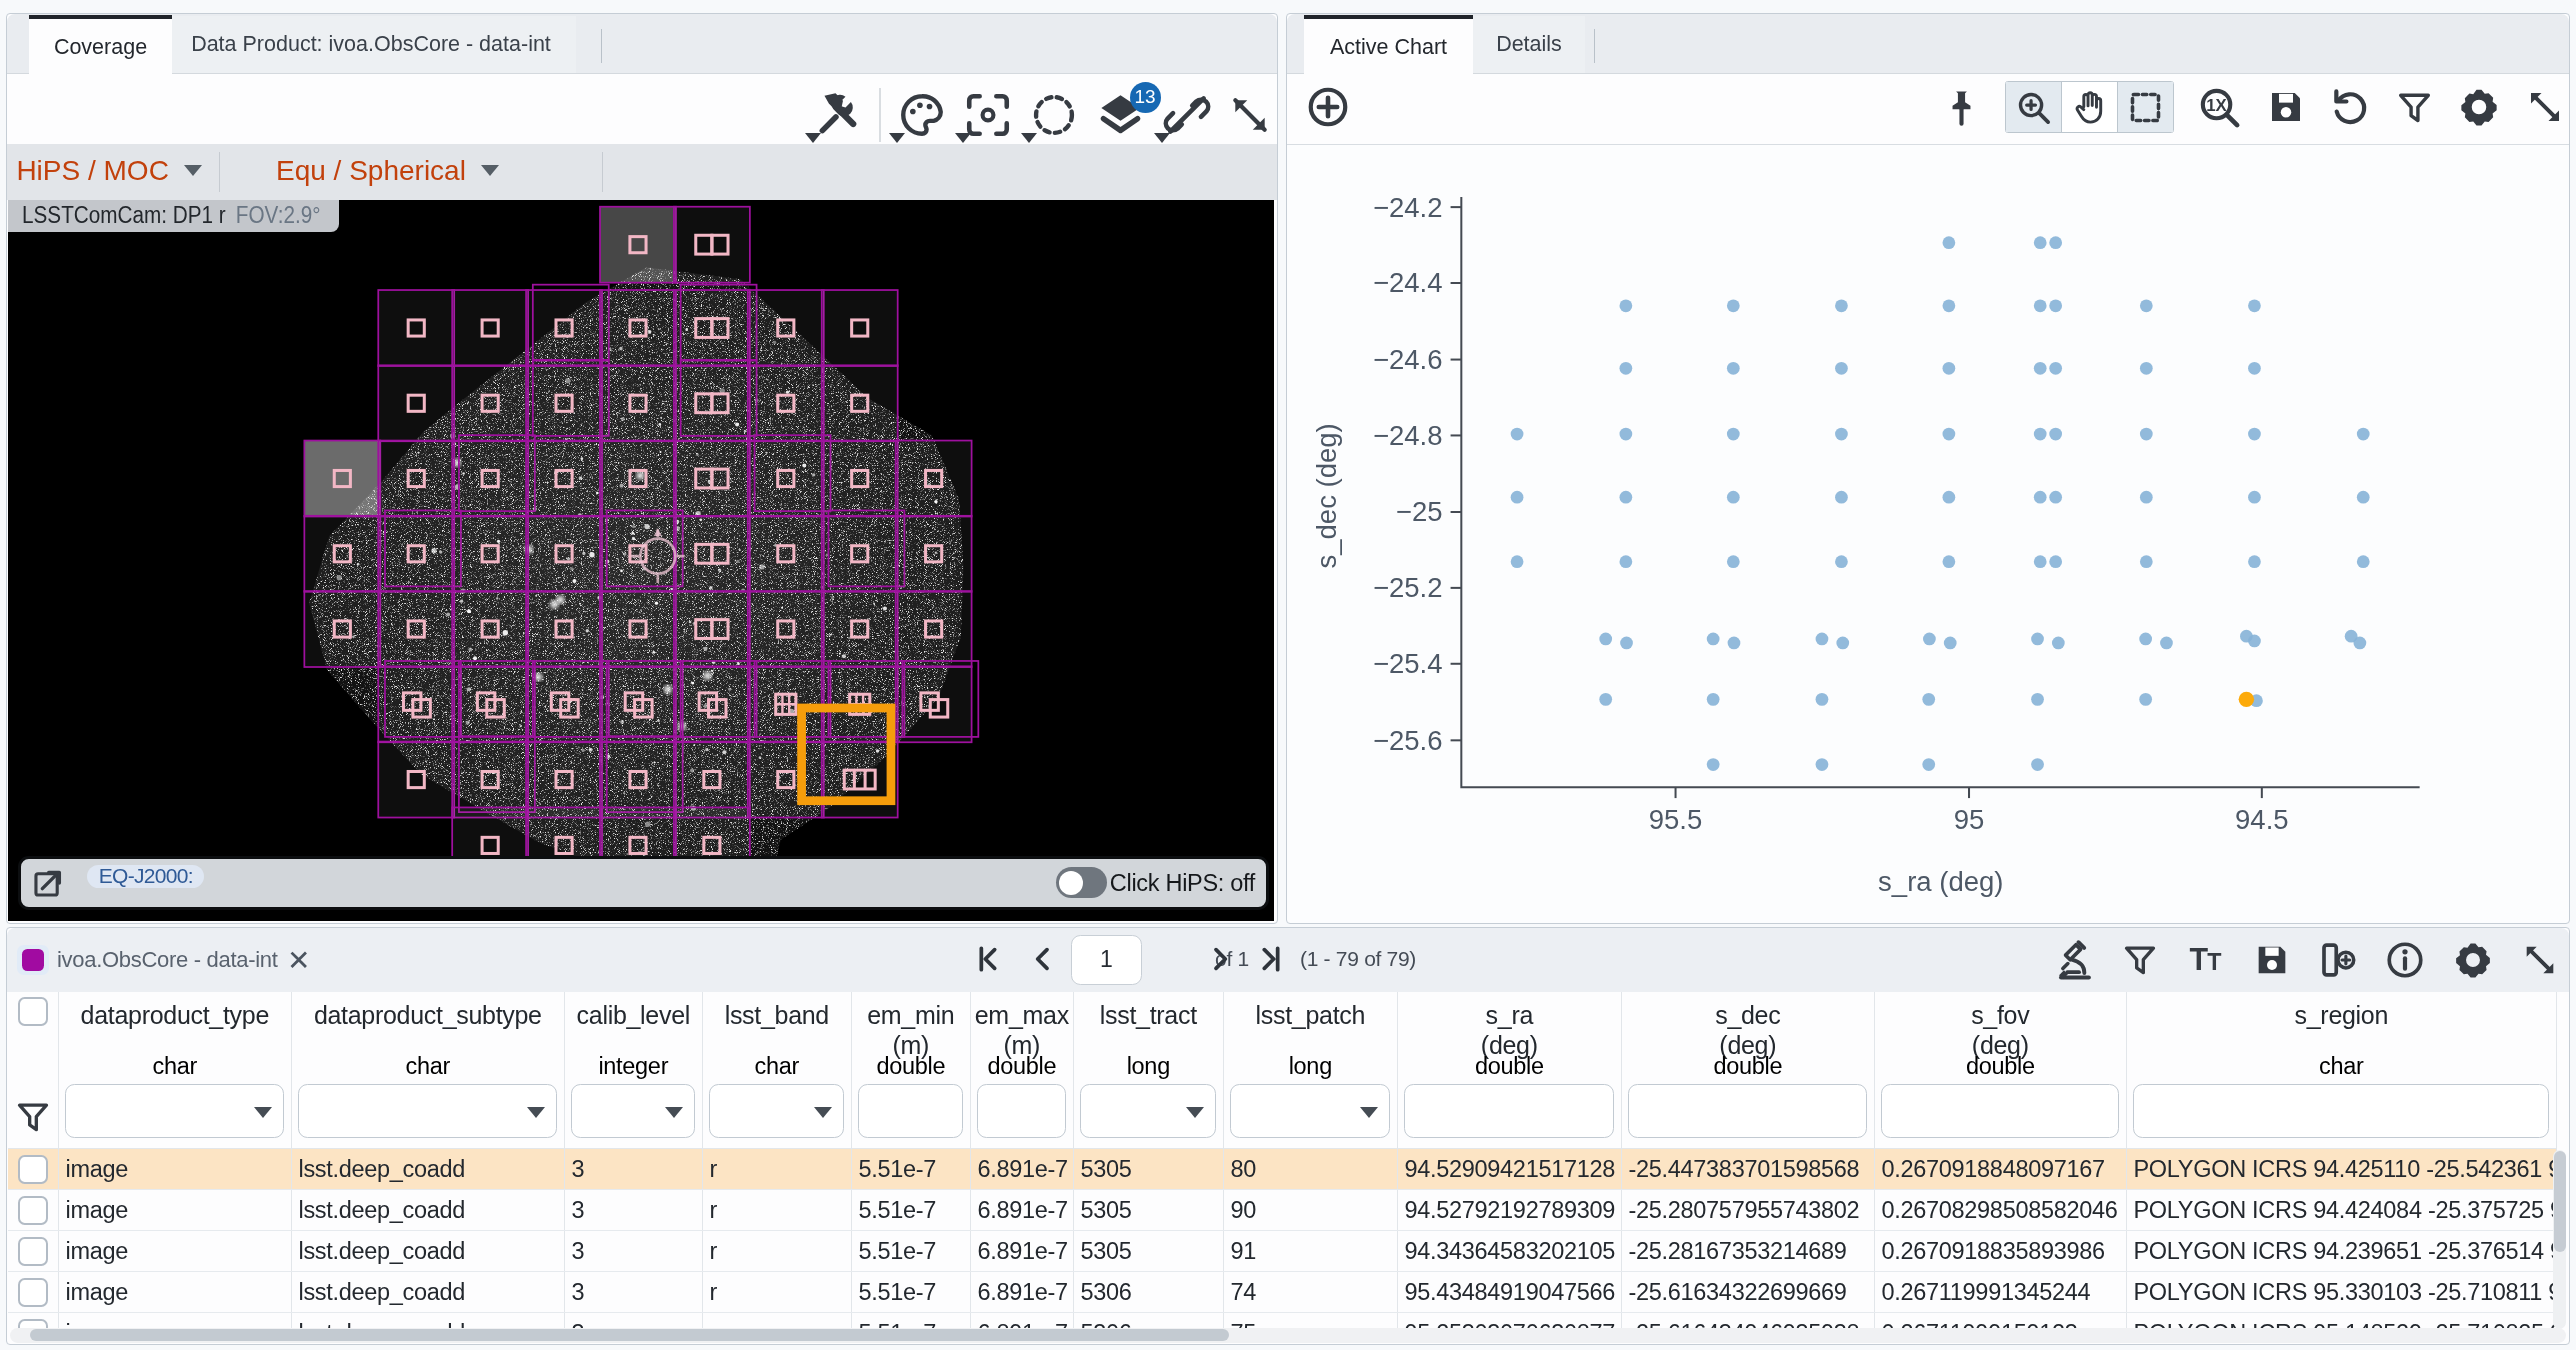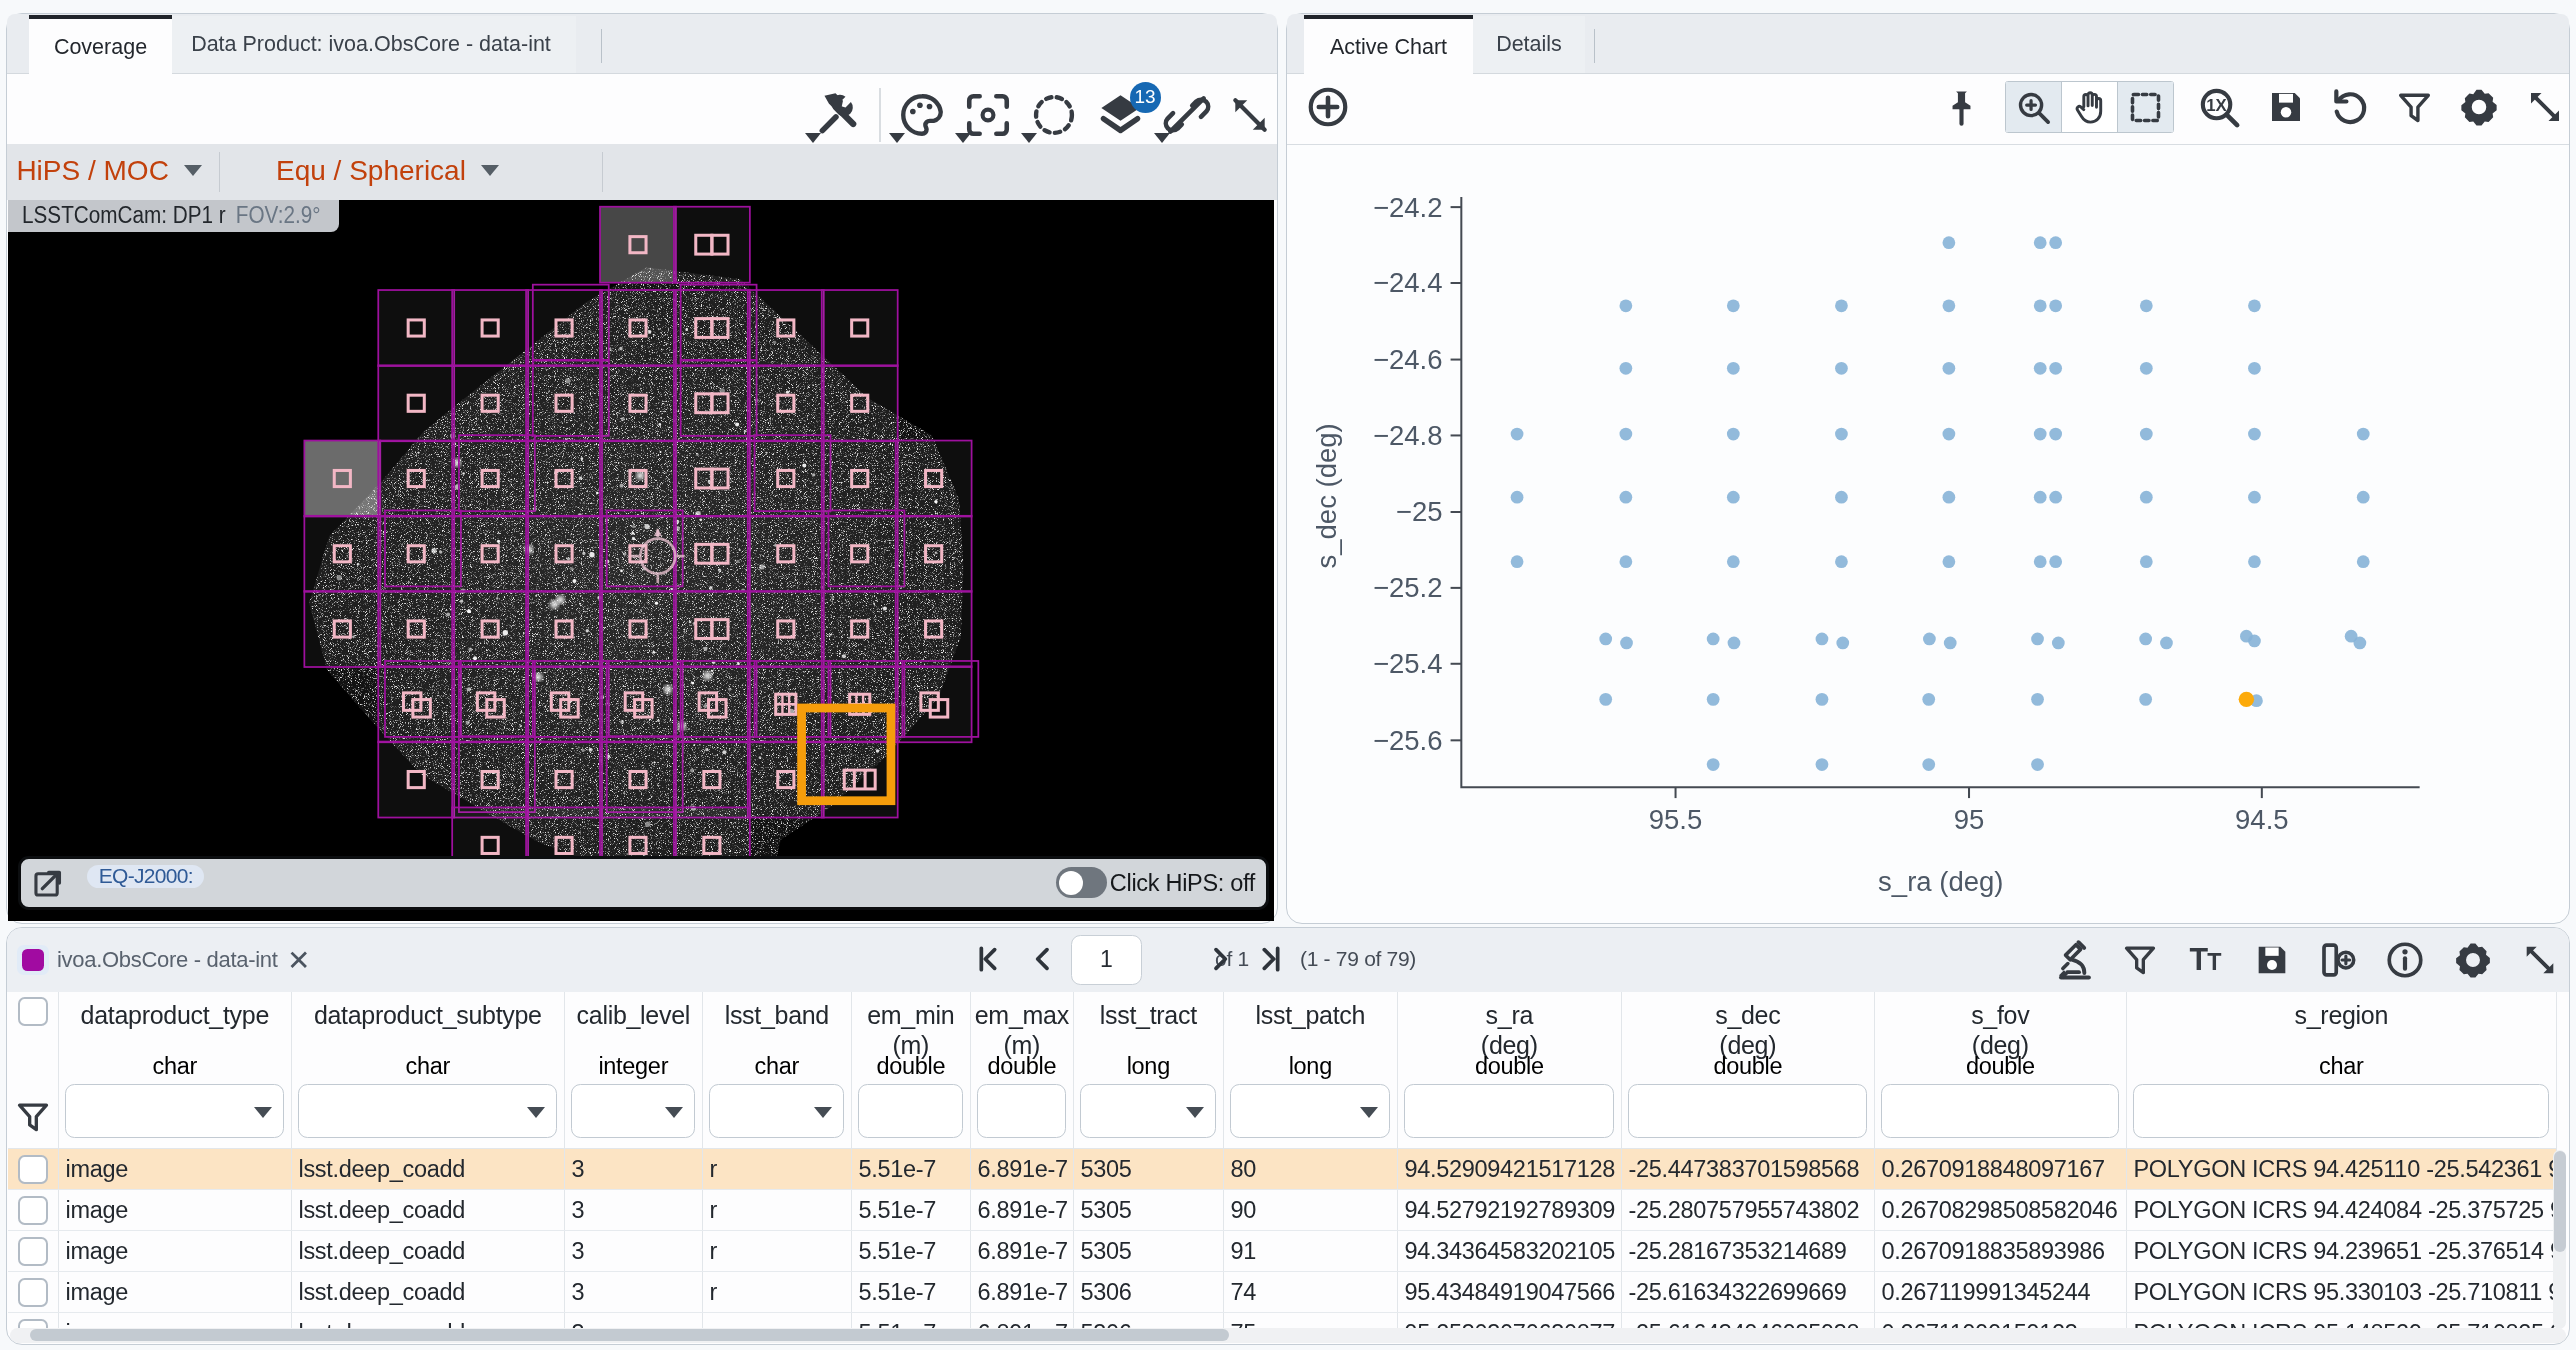--- a/index.html
+++ b/index.html
@@ -1,16 +1,16 @@
 <!DOCTYPE html>
 <html style="font-size:10.8px"><head><meta charset="utf-8"><style>
 *{margin:0;padding:0;box-sizing:border-box}
 html,body{width:2576px;height:1350px;background:#f7f9fb;font-family:"Liberation Sans",sans-serif;overflow:hidden}
 .abs{position:absolute}
-.panel{position:absolute;background:#fdfdfe;border:1.3px solid #c5cdd5;border-radius:16px}
+.panel{position:absolute;background:#fdfdfe;border:1.3px solid #c5cdd5;border-radius:4px}
 .tabbar{position:absolute;left:0;top:0;right:0;height:60px;background:#e9ecf0;border-radius:8px 8px 0 0;border-bottom:1.3px solid #d4d9de}
 .tab-active{position:absolute;top:1.3px;height:60px;background:#fdfdfe;border-top:4.7px solid #20242a;color:#23272d;
   font-size:21.5px;display:flex;align-items:center;justify-content:center;z-index:3}
 .tab-idle{position:absolute;top:2.7px;height:57px;color:#3a414a;font-size:21.5px;display:flex;align-items:center;justify-content:center;background:#edf0f3}
 .tabdiv{position:absolute;top:15px;height:34px;width:1.3px;background:#b9c1c9}
 .toolrow{position:absolute;left:0;right:0;top:61px;height:52px;background:#fdfdfe}
 .icr{display:flex;align-items:center;gap:16px;position:absolute;top:13.4px}
 .hipsbar{position:absolute;left:0;right:0;top:130px;height:56px;background:#e2e5e9;color:#c2410c;font-size:28px}
 .tri{display:inline-block;width:0;height:0;border-left:9.4px solid transparent;border-right:9.4px solid transparent;border-top:11.4px solid #555e66;vertical-align:middle;margin-bottom:4px}
 .vdiv{position:absolute;width:1.3px;background:#c6cbd1}

